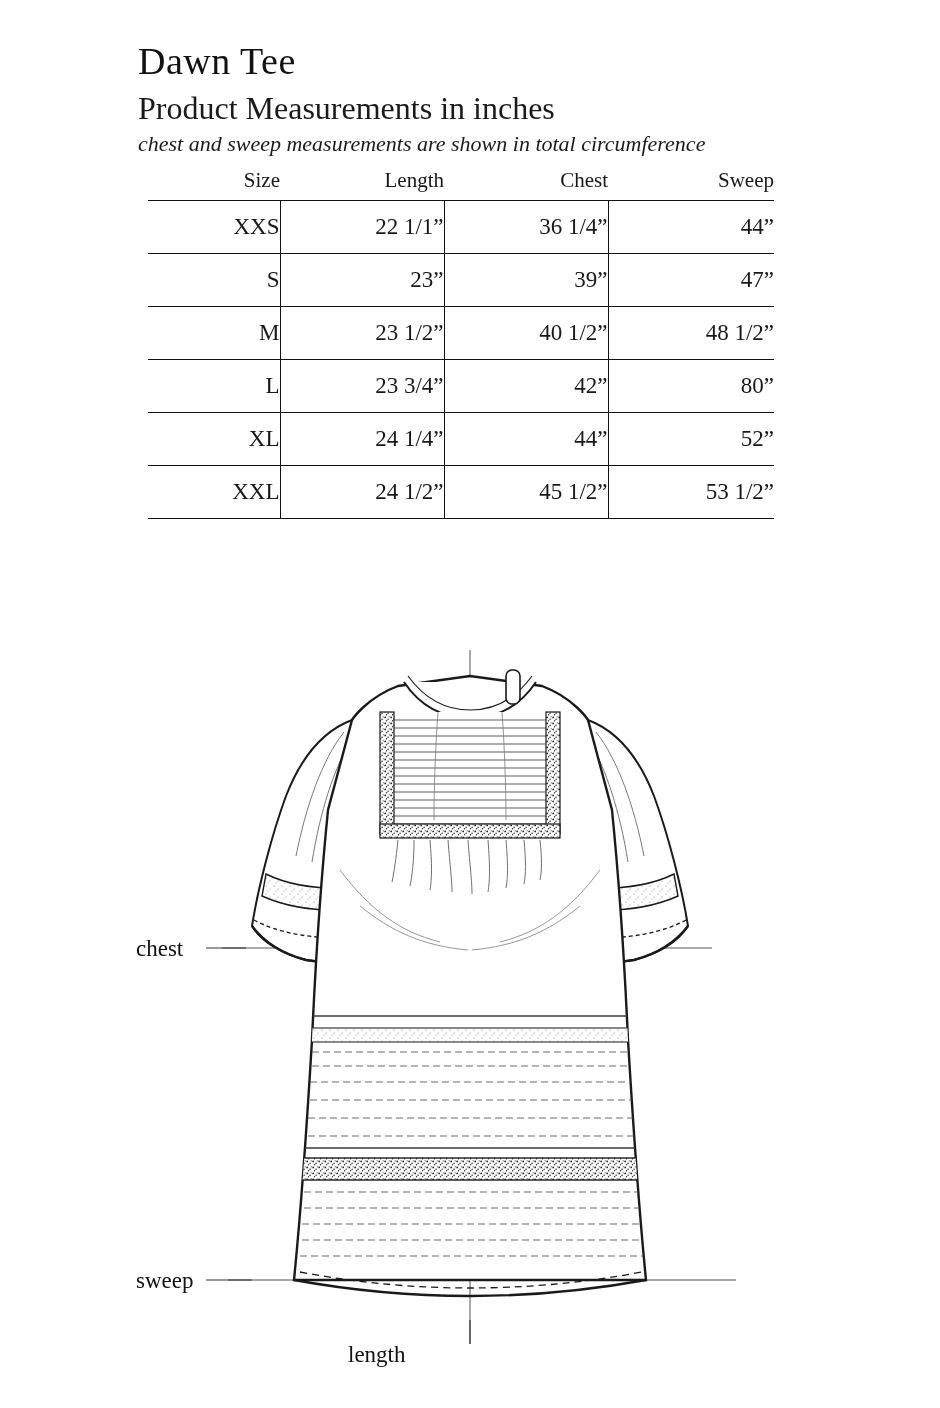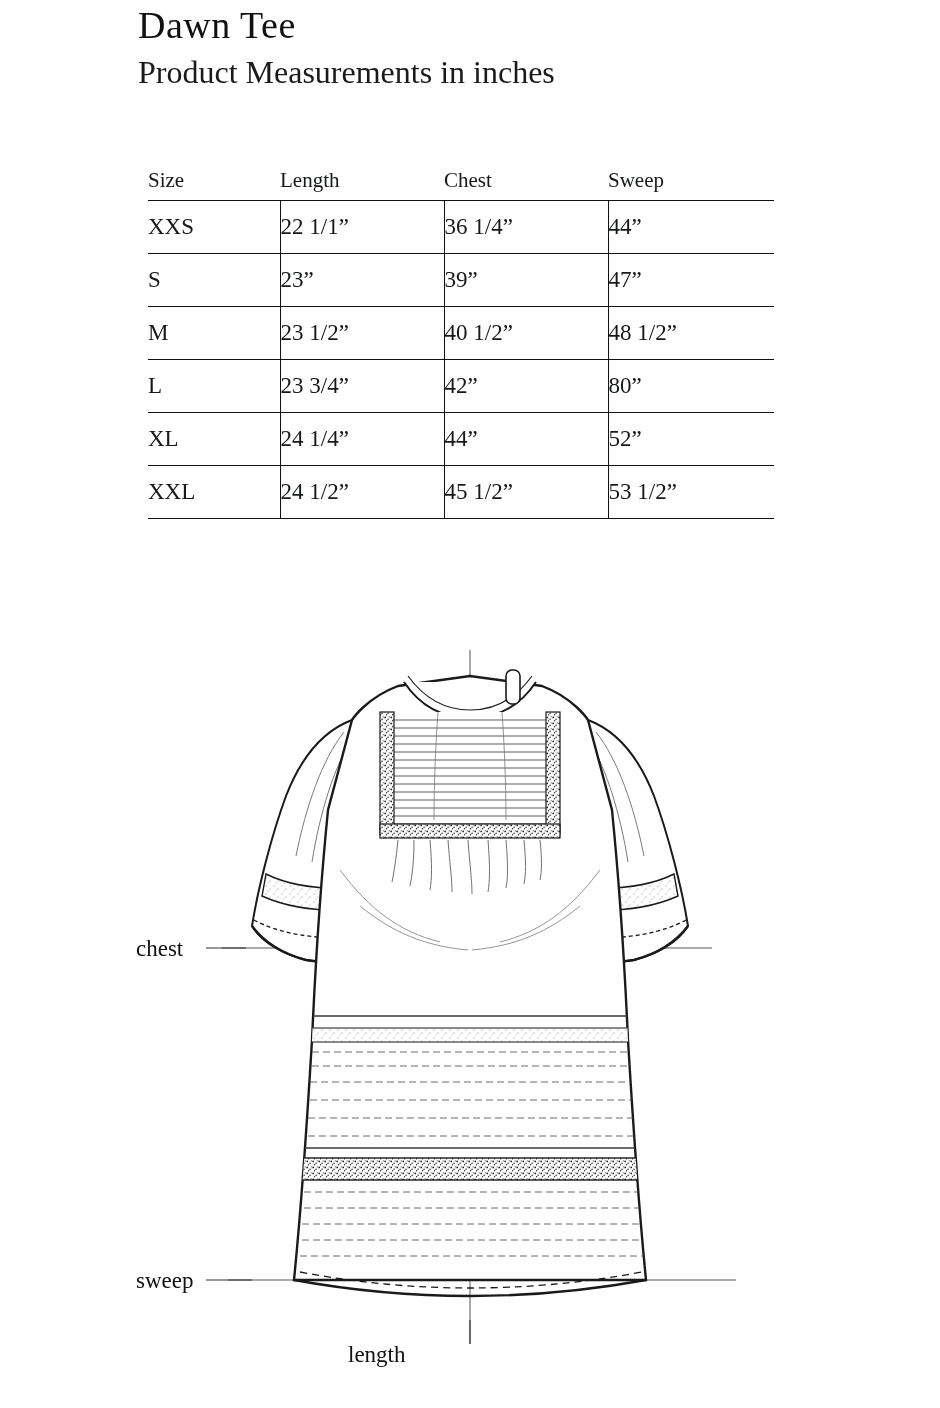--- a/index.html
+++ b/index.html
@@ -13,21 +13,21 @@
     position: relative;
     font-family: "Liberation Serif", serif;
     color: #1a1a1a;
     overflow: hidden;
   }
 
   
   .header {
     position: absolute;
     left: 138px;
-    top: 4px;
+    top: 40px;
     width: 740px;
   }
   .title {
     font-family: "Liberation Serif", serif;
     font-size: 38px;
     letter-spacing: 0.5px;
     line-height: 1.15;
     margin: 0 0 4px 0;
     font-weight: 400;
     color: #111;
@@ -53,21 +53,21 @@
     top: 160px;
     width: 626px;
   }
   table.size-table {
     border-collapse: collapse;
     width: 626px;
     table-layout: fixed;
   }
   table.size-table th,
   table.size-table td {
-    text-align: left;
+    text-align: right;
     font-weight: 400;
     font-size: 23px;
     color: #16181a;
     padding: 0;
     height: 52px;
     vertical-align: middle;
   }
   table.size-table thead th {
     font-size: 21px;
     height: 40px;
@@ -112,20 +112,21 @@
   .label-chest { left: 136px; top: 316px; }
   .label-sweep { left: 136px; top: 648px; }
   .label-length { left: 348px; top: 722px; }
 </style>
 </head>
 <body>
 
 <div class="header">
   <h1 class="title">Dawn Tee</h1>
   <p class="subtitle">Product Measurements in inches</p>
+  <p class="note">chest and sweep measurements are shown in total circumference</p>
 </div>
 
 <div class="table-wrap">
   <table class="size-table">
     <thead>
       <tr>
         <th class="col-size">Size</th>
         <th class="col-length">Length</th>
         <th class="col-chest">Chest</th>
         <th class="col-sweep">Sweep</th>

